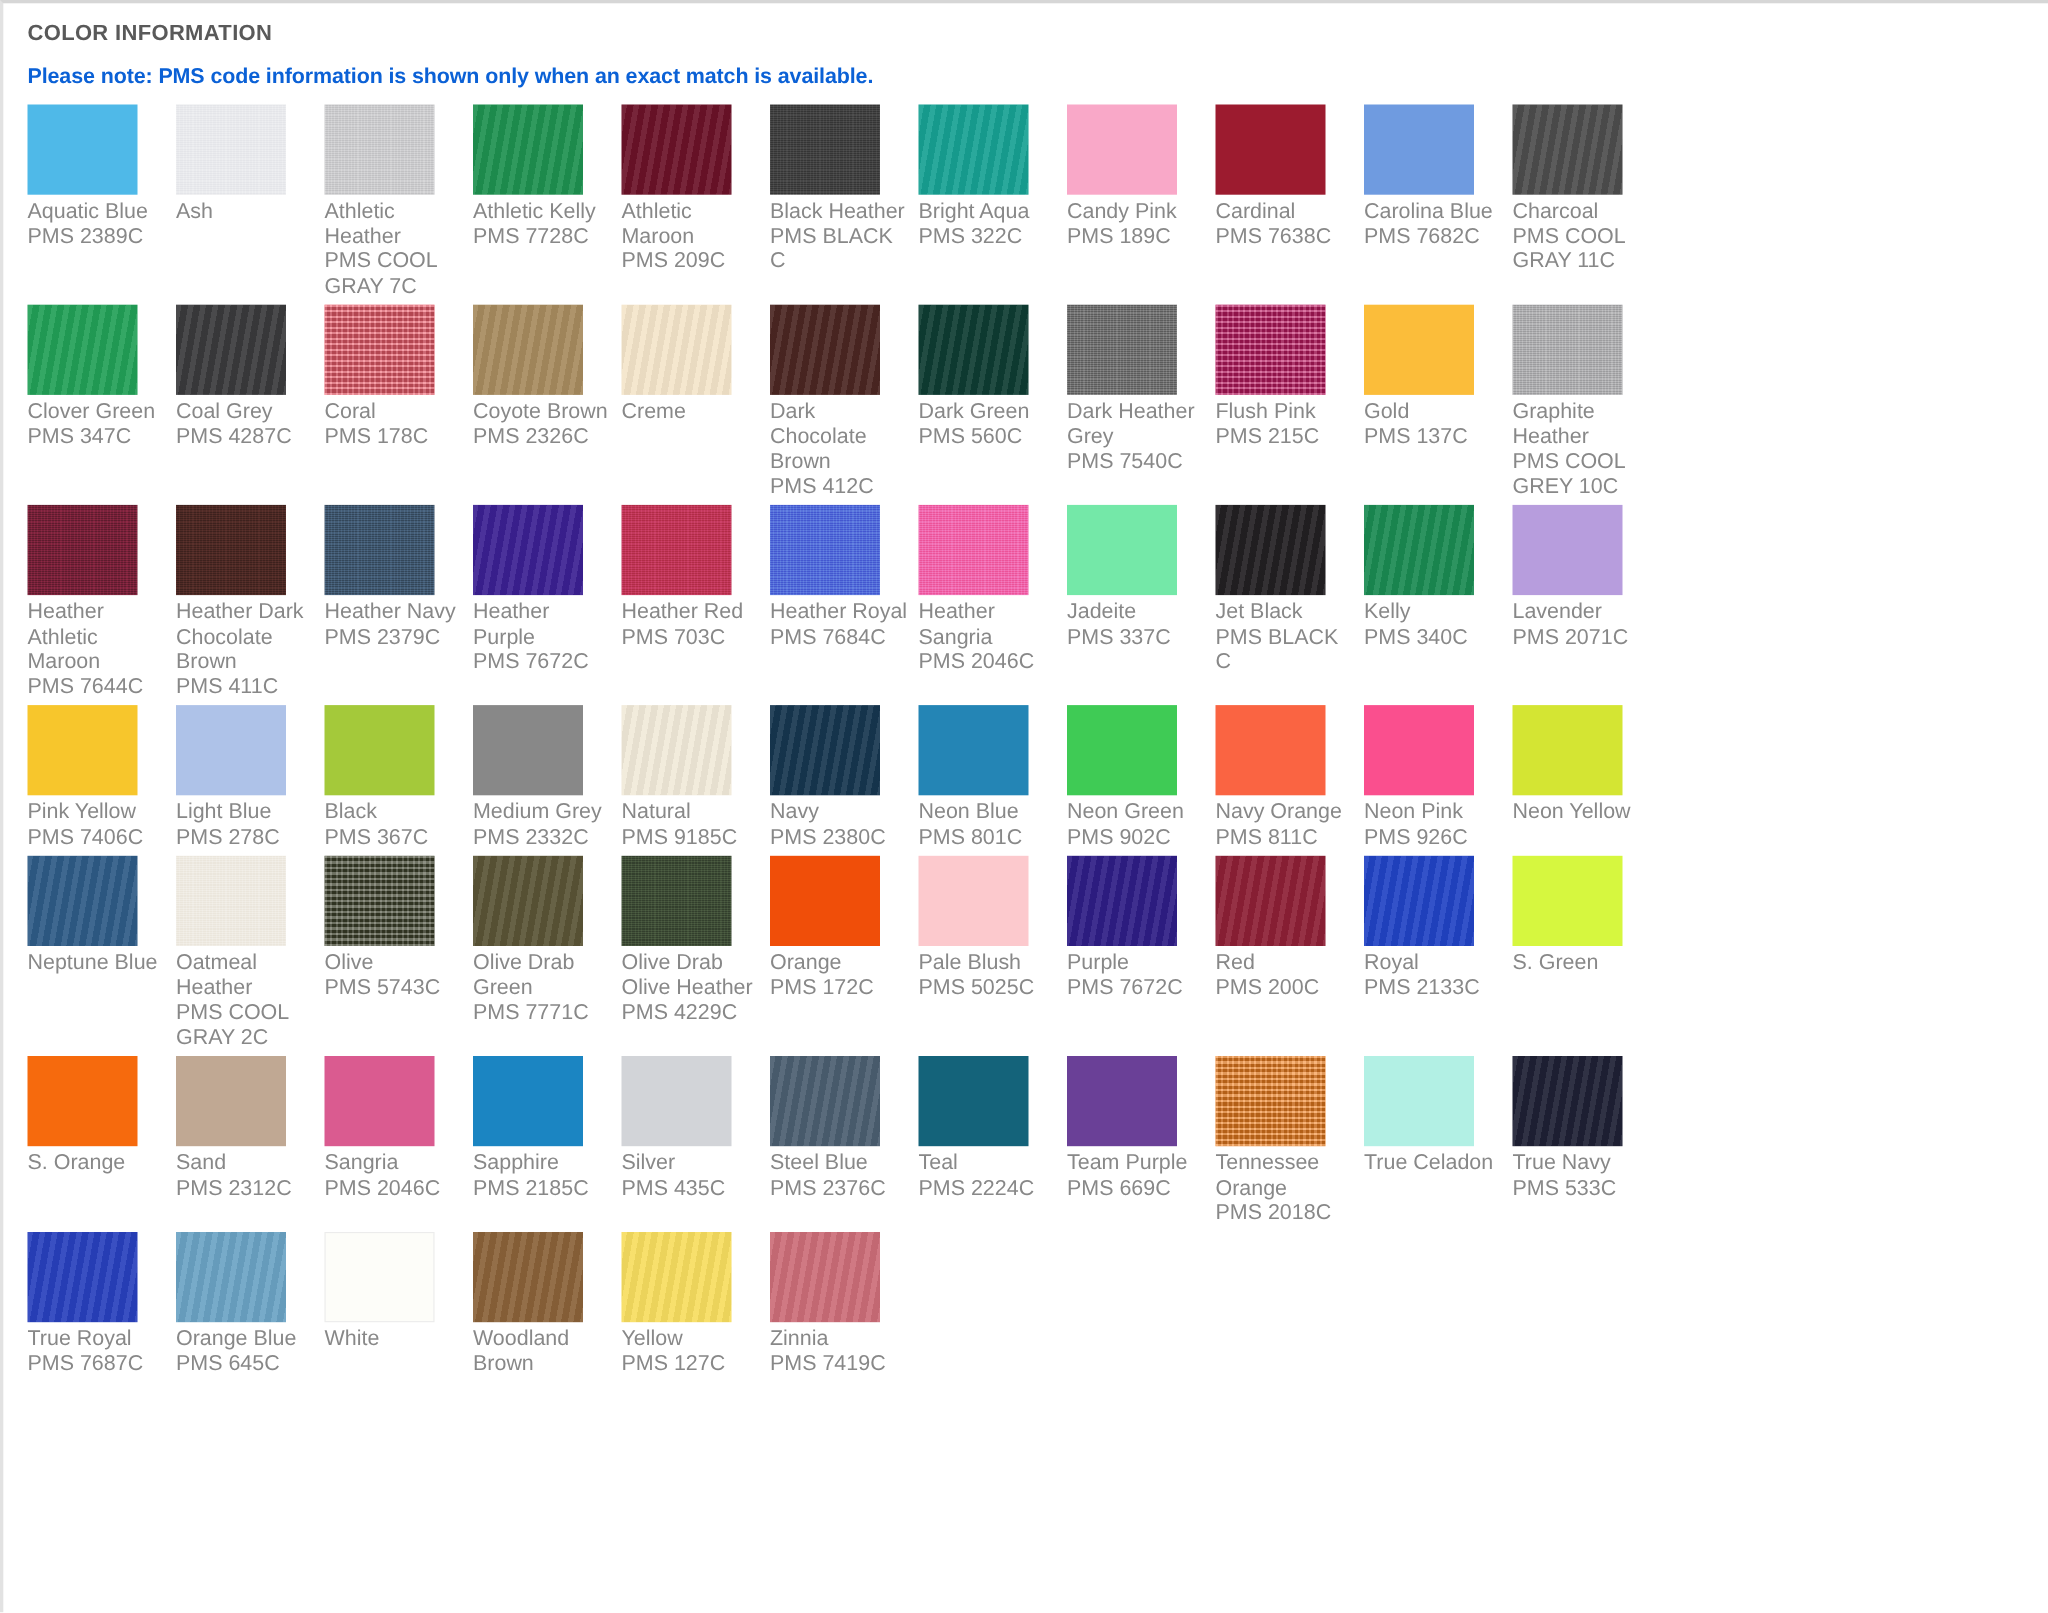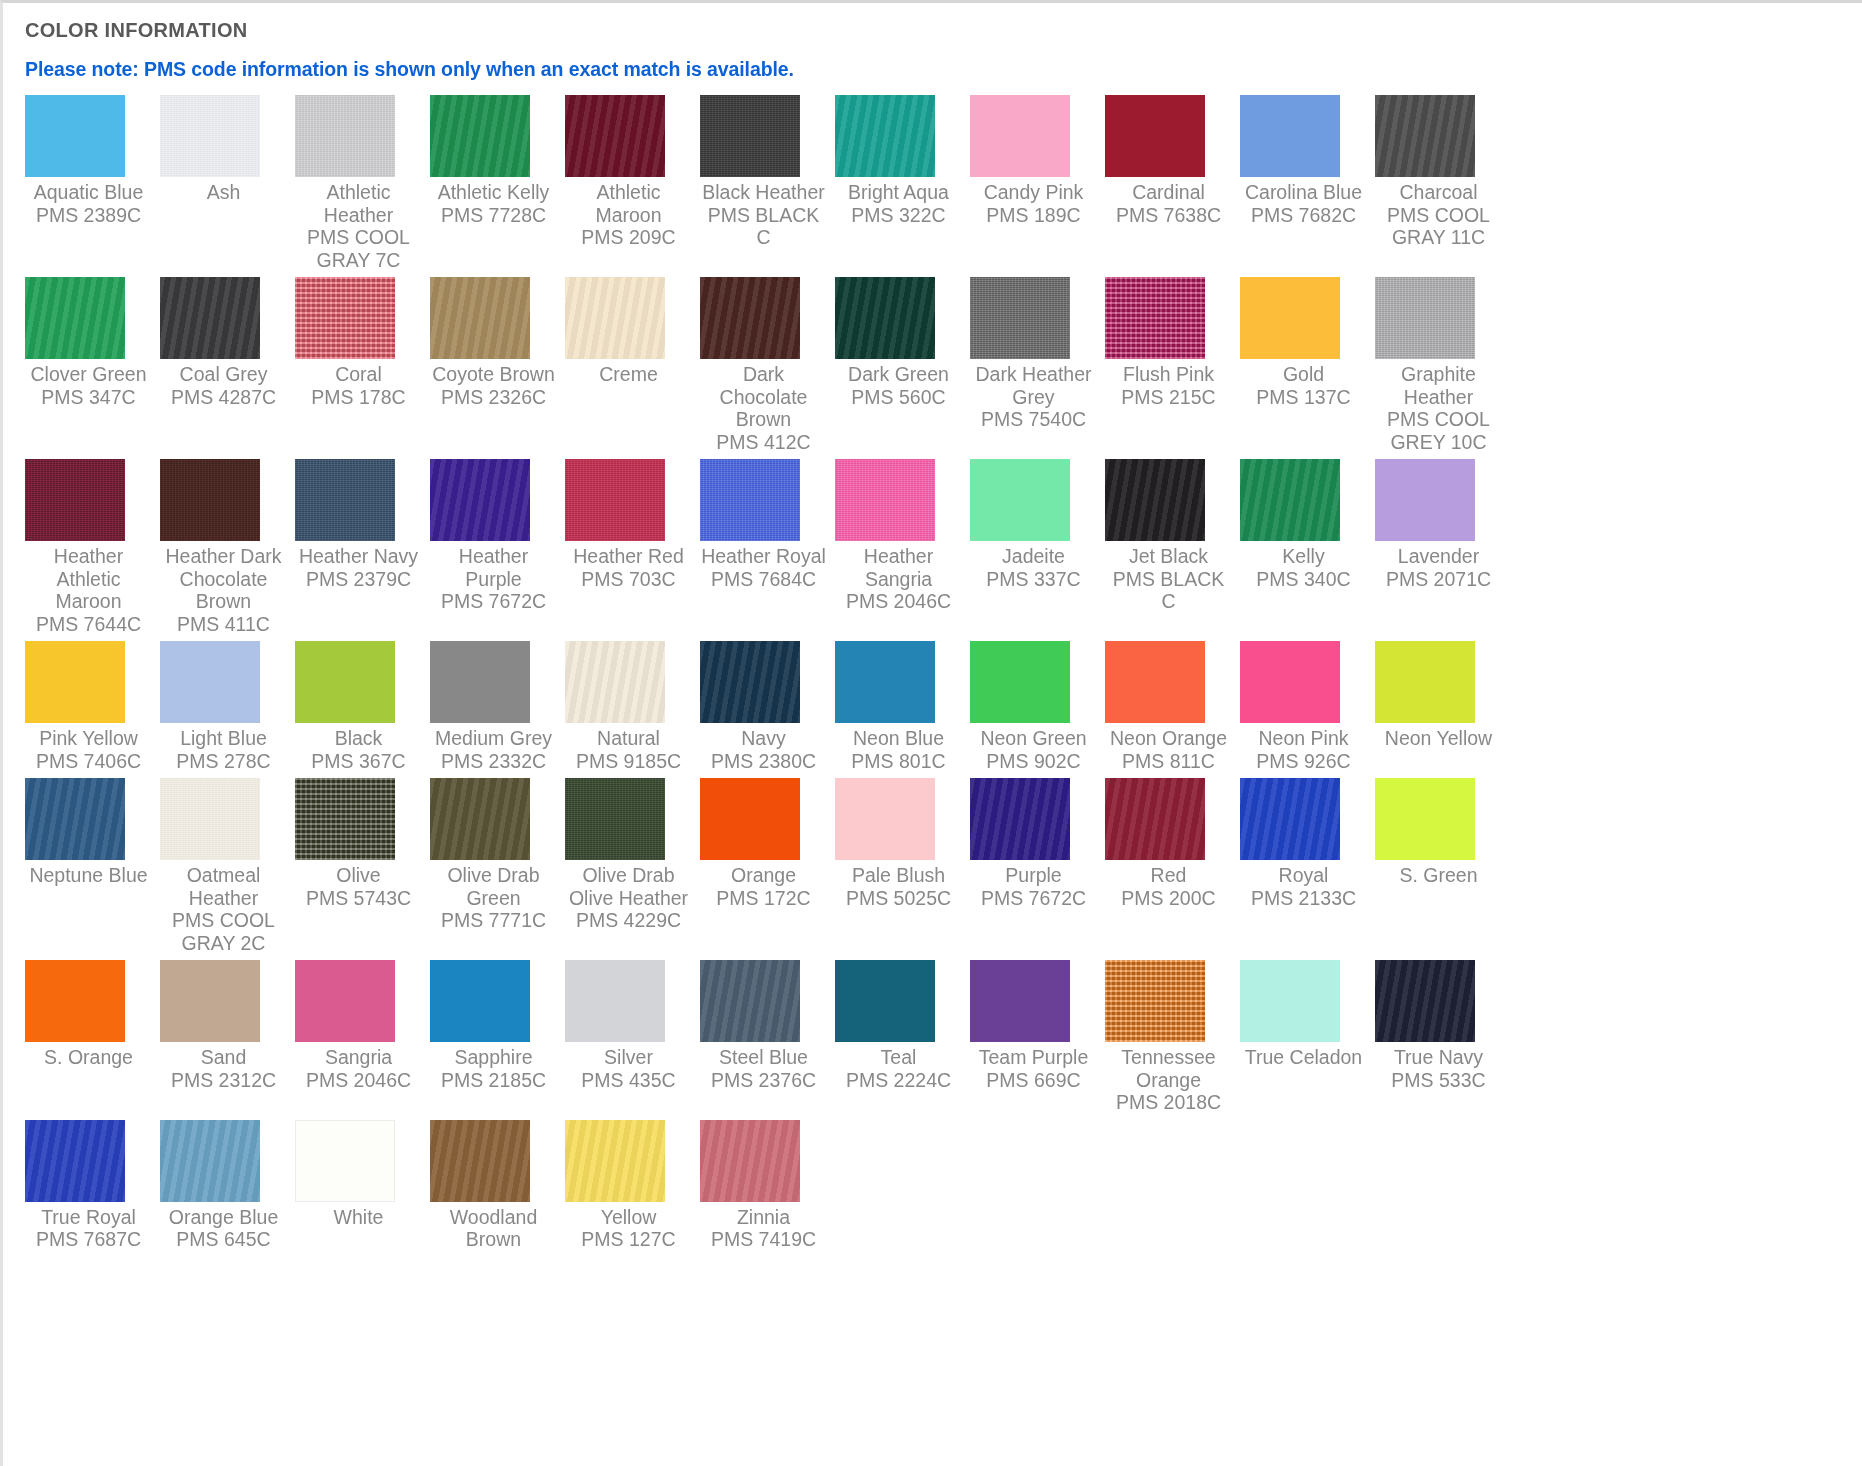--- a/index.html
+++ b/index.html
@@ -34,21 +34,20 @@
     color: #0b61d6;
     margin: 16px 0 14px 0;
     letter-spacing: -0.1px;
   }
   .grid {
     display: grid;
     grid-template-columns: repeat(11, 135px);
     column-gap: 0px;
     row-gap: 0px;
     align-items: start;
-    text-align: center;
   }
   .cell {
     width: 135px;
     padding-right: 8px;
     margin-bottom: 6px;
   }
   .swatch {
     width: 100px;
     height: 82px;
     display: block;
@@ -305,21 +304,21 @@
           <div class="label">Neon Blue</div>
           <div class="pms">PMS 801C</div>
         </div>
         <div class="cell">
           <div class="swatch flat" style="background: rgb(63, 203, 85);"></div>
           <div class="label">Neon Green</div>
           <div class="pms">PMS 902C</div>
         </div>
         <div class="cell">
           <div class="swatch flat" style="background: rgb(250, 100, 66);"></div>
-          <div class="label">Neon Orange</div>
+          <div class="label">Navy Orange</div>
           <div class="pms">PMS 811C</div>
         </div>
         <div class="cell">
           <div class="swatch flat" style="background: rgb(250, 79, 142);"></div>
           <div class="label">Neon Pink</div>
           <div class="pms">PMS 926C</div>
         </div>
         <div class="cell">
           <div class="swatch flat" style="background: rgb(212, 229, 51);"></div>
           <div class="label">Neon Yellow</div>

